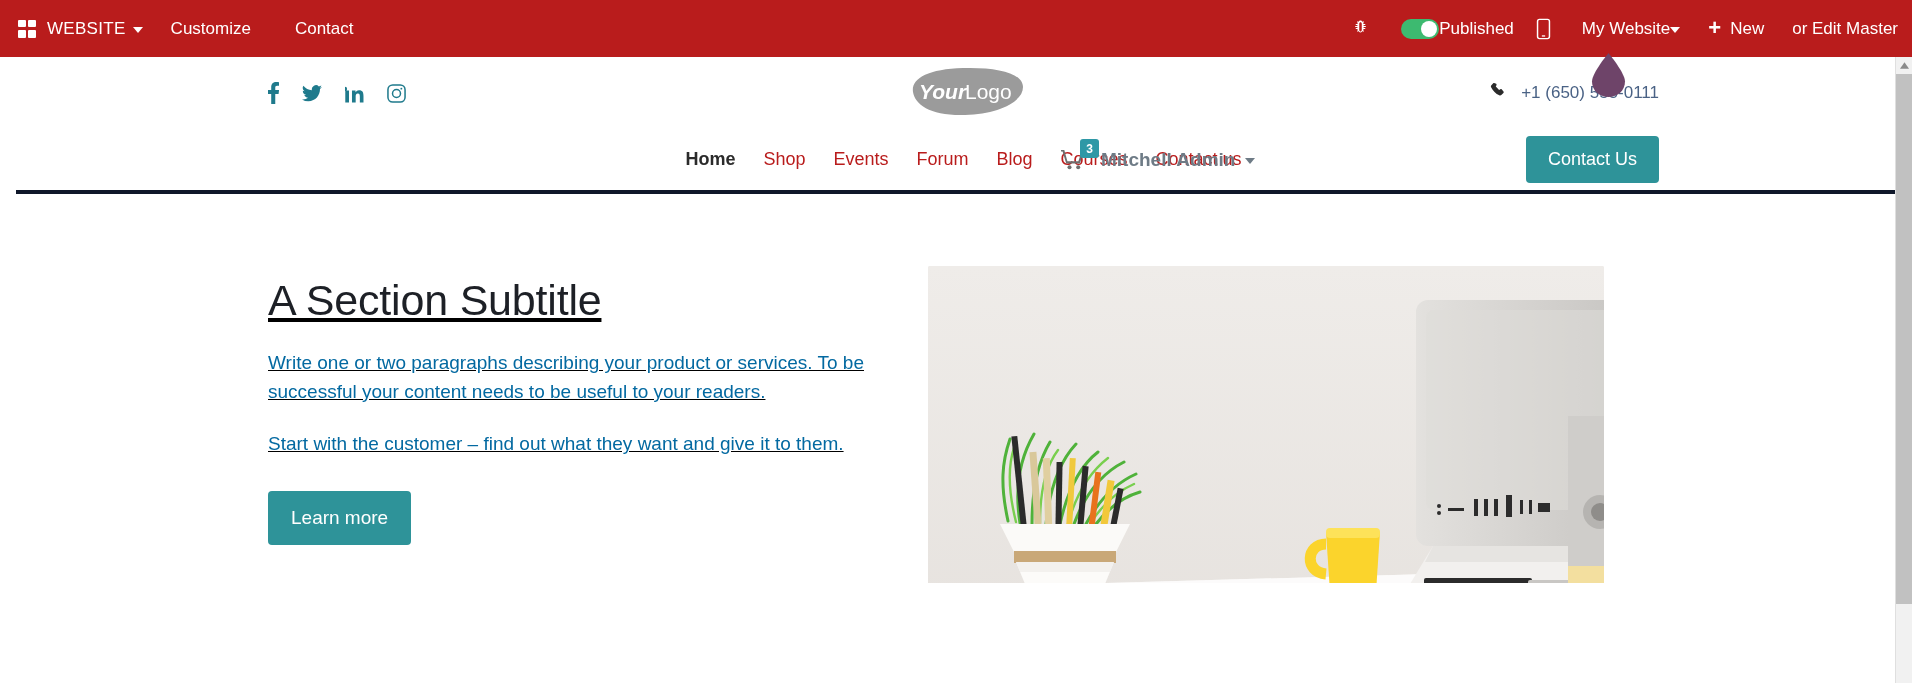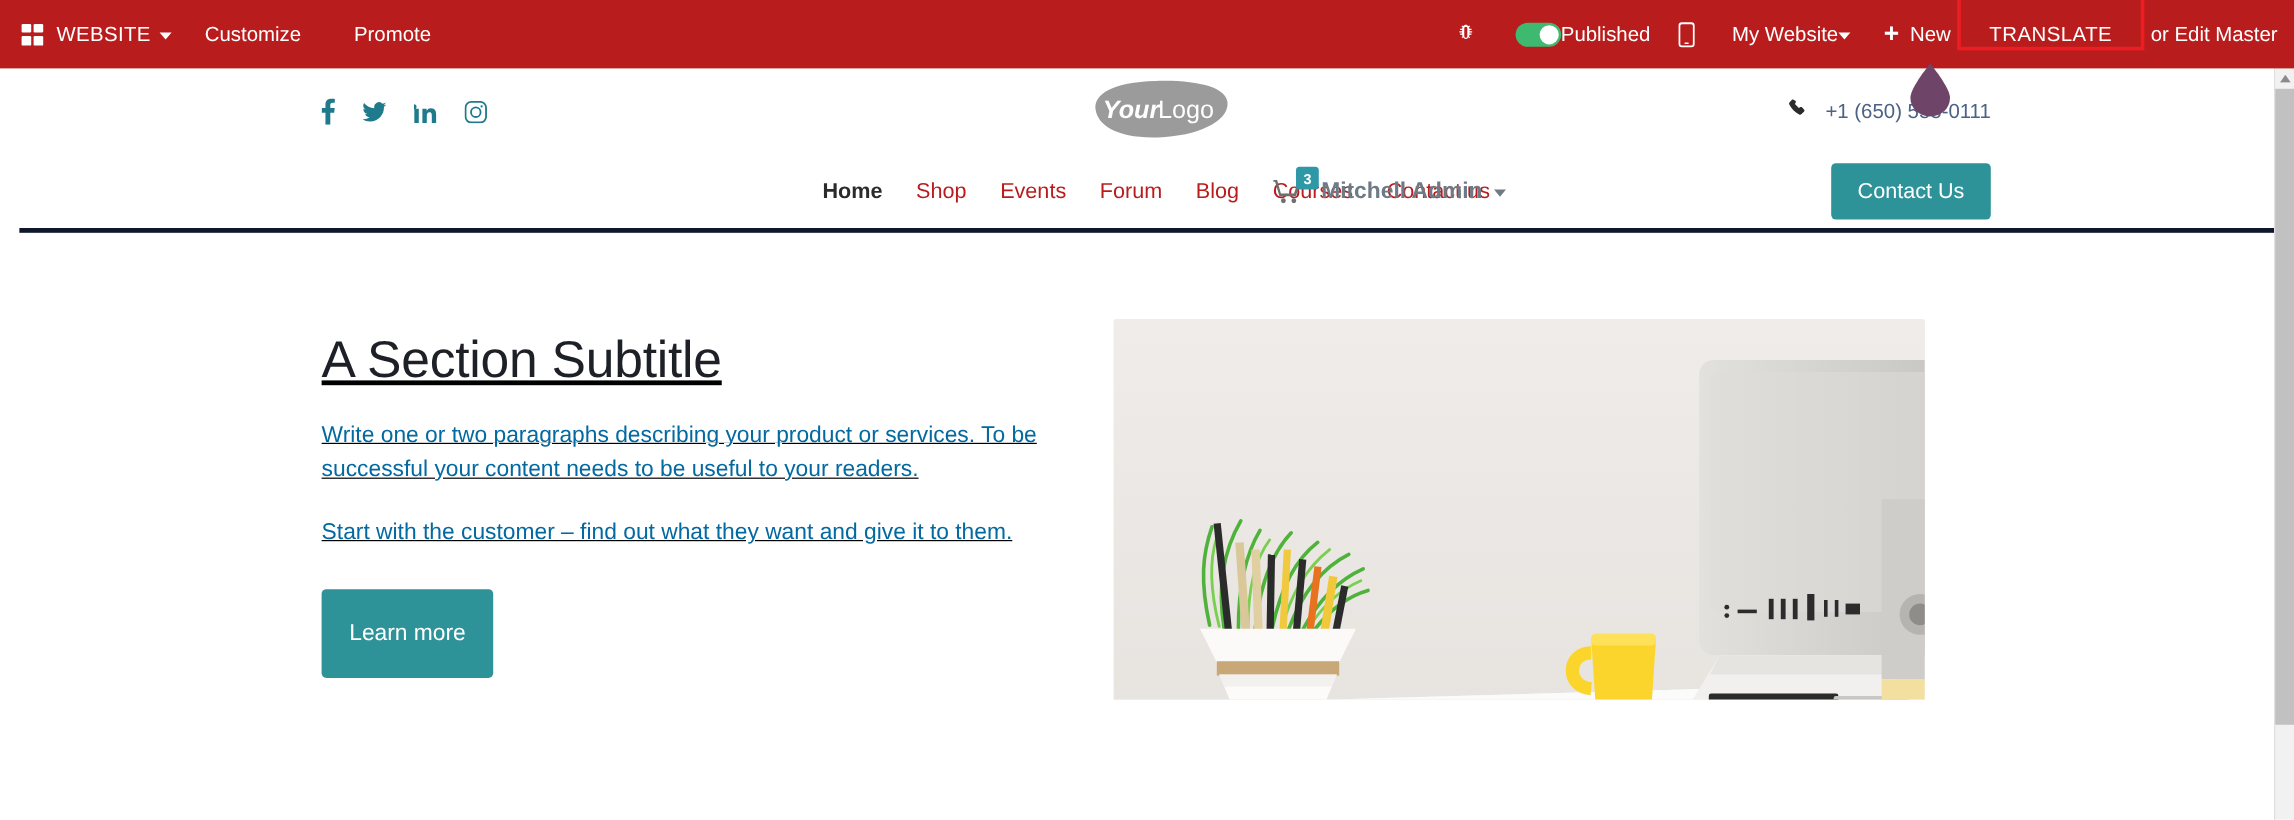--- a/index.html
+++ b/index.html
@@ -173,21 +173,21 @@
     letter-spacing: -.2px; margin-bottom: 24px;
     line-height: 1.15;
   }
   .hero-p {
     font-size: 19px; color: #0369a1; line-height: 1.5;
     margin-bottom: 24px; max-width: 640px;
   }
   .learn-btn {
     background: #2E9399; color: #ffffff;
     font-size: 19px; border: none; border-radius: 4px;
-    padding: 26px 23px; cursor: pointer; margin-top: 8px;
+    padding: 16px 23px; cursor: pointer; margin-top: 8px;
     font-family: inherit;
   }
   .hero-right { flex: 1 1 auto; }
   .hero-photo {
     width: 676px; height: 380px;
     border-radius: 2px; overflow: hidden;
     position: relative;
     background: #EDE9E5;
   }
 
@@ -225,21 +225,21 @@
       <i></i>
         <i></i>
         <i></i>
         <i></i>
     </span>
     <span class="eb-brand">
       <span>WEBSITE</span>
       <span class="caret"></span>
     </span>
     <span class="eb-menu-item">Customize</span>
-    <span class="eb-menu-item">Promote</span>
+    <span class="eb-menu-item">Contact</span>
   </div>
 
   <div class="eb-spacer"></div>
 
   <div class="eb-right">
 
     <span class="bug-icon">
       <svg width="19" height="19" viewBox="0 0 24 24" fill="#ffffff" aria-hidden="true">
         <path d="M12 2c-1.2 0-2.2.7-2.7 1.7l-1-.8-.8 1 1.2 1c-.3.4-.5.9-.6 1.4H6V7.7h2.1v1.1H5.3v1.4h2.8v1.1H6v1.4h2.1c.1.5.3 1 .6 1.4l-1.2 1 .8 1 1-.8c.5 1 1.5 1.7 2.7 1.7s2.2-.7 2.7-1.7l1 .8.8-1-1.2-1c.3-.4.5-.9.6-1.4H18v-1.4h-2.1v-1.1h2.8V8.8h-2.8V7.7H18V6.3h-2.1c-.1-.5-.3-1-.6-1.4l1.2-1-.8-1-1 .8C14.2 2.7 13.2 2 12 2zm0 2.2c.9 0 1.6.8 1.6 1.9v7.8c0 1.1-.7 1.9-1.6 1.9s-1.6-.8-1.6-1.9V6.1c0-1.1.7-1.9 1.6-1.9z"></path>
       </svg>
@@ -260,24 +260,20 @@
     <span class="eb-site">
       <span>My Website</span>
       <span class="caret"></span>
     </span>
 
     <span class="eb-new">
       <span class="plus-glyph">+</span>
       <span>New</span>
     </span>
 
-    <span class="translate-btn">
-      <span class="translate-highlight"></span>
-      <span>TRANSLATE</span>
-    </span>
 
     <span class="eb-editmaster">or Edit Master</span>
   </div>
 </div>
 
 <div class="site">
 
   <div class="site-header-top">
 
     <div class="social">

